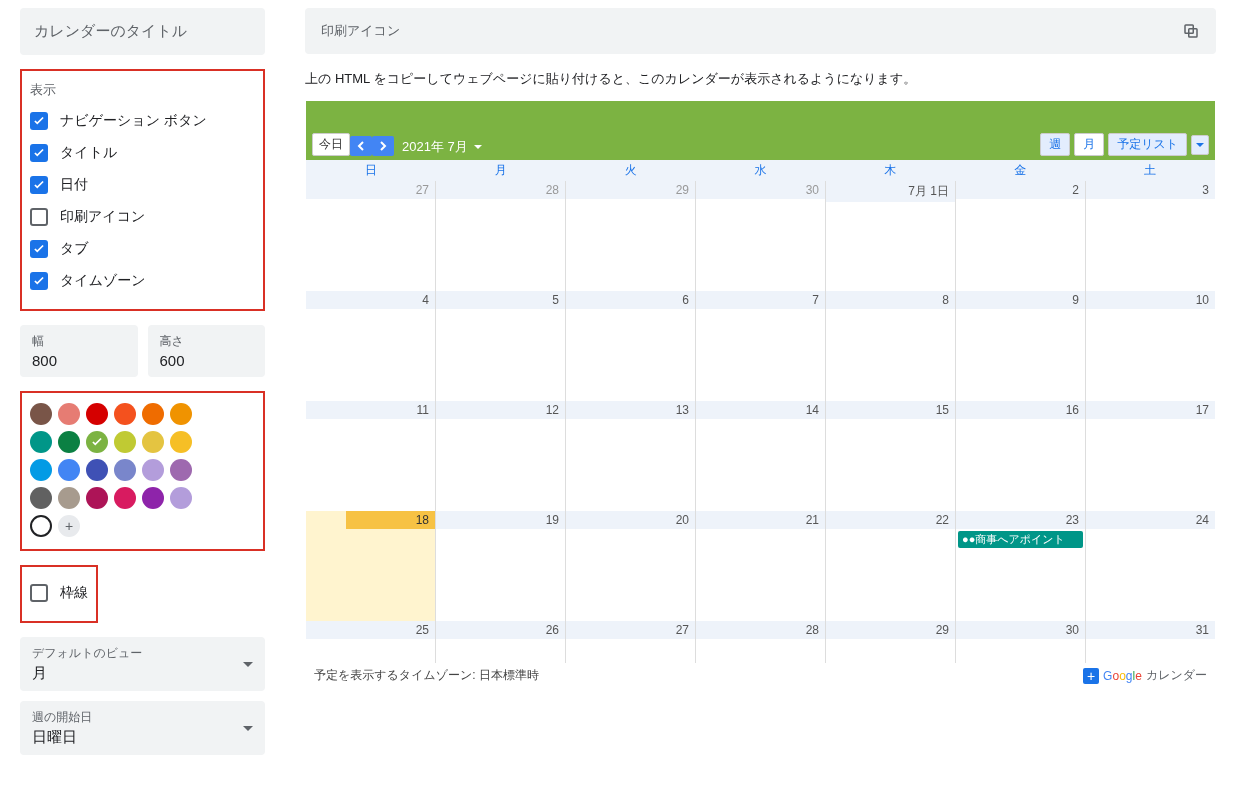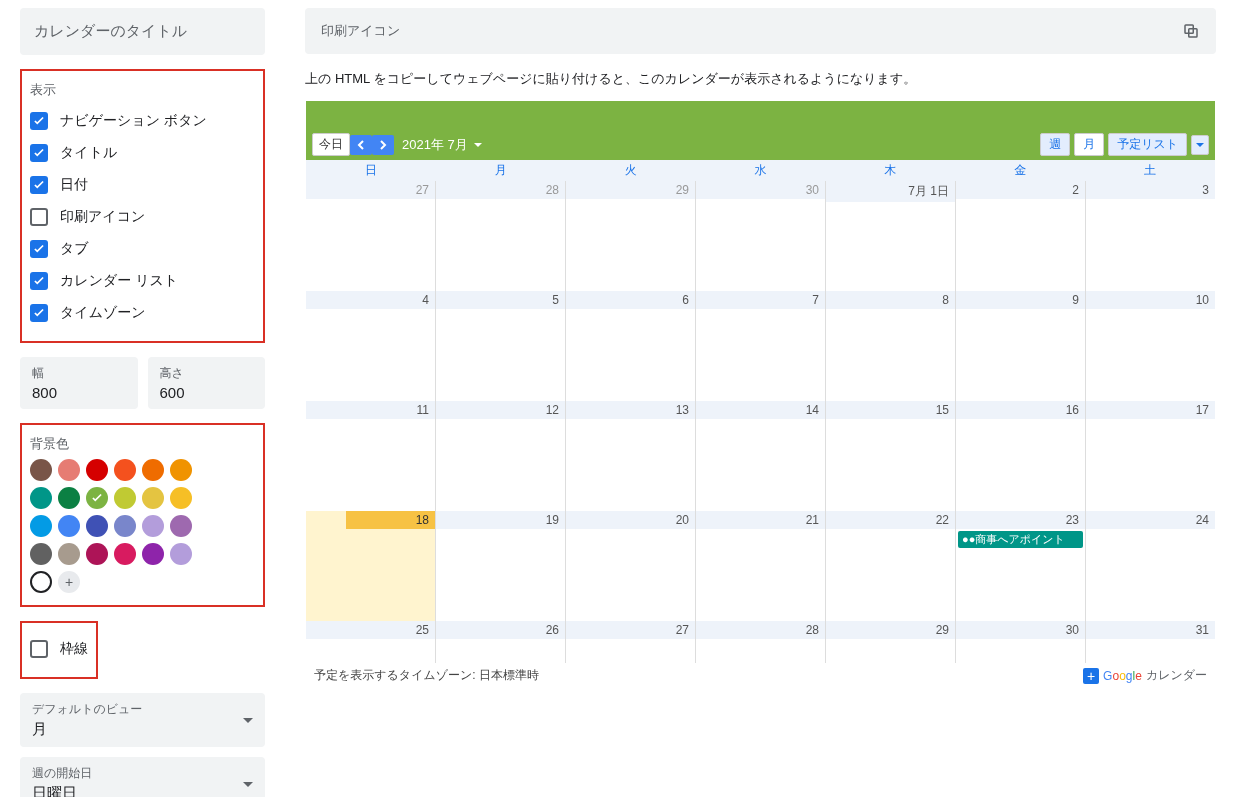--- a/index.html
+++ b/index.html
@@ -38,21 +38,21 @@
 
 
 .main { flex:1; padding:0 30px 20px 20px; }
 .embed-bar { background:#f1f3f4; border-radius:4px; padding:14px 16px; display:flex; align-items:center; justify-content:space-between; color:#5f6368; margin:8px 0 16px; }
 .copy-icon { width:18px; height:18px; }
 .hint { font-size:13px; color:#202124; margin-bottom:12px; }
 
 .cal-wrap { border:1px solid #ffffff; }
 .cal-header-green { background:#7cb342; height:28px; }
 .cal-toolbar { background:#7cb342; padding:4px 6px; display:flex; align-items:center; justify-content:space-between; }
-.tb-left { display:flex; align-items:center; }
+.tb-left { display:flex; align-items:flex-end; }
 .btn-today { background:#fff; border:1px solid #ccc; padding:2px 6px; font-size:12px; color:#333; border-radius:2px; }
 .btn-nav { background:#4285f4; color:#fff; width:22px; height:20px; display:flex; align-items:center; justify-content:center; border-radius:2px; }
 .btn-nav svg{width:10px;height:10px;}
 .month-label { color:#fff; font-size:13px; margin-left:8px; display:flex; align-items:center; gap:6px;}
 .tiny-caret { width:0;height:0;border-left:4px solid transparent;border-right:4px solid transparent;border-top:4px solid #fff;}
 .tb-right { display:flex; align-items:center; gap:4px; }
 .tab { background:#fff; border:1px solid #ccc; padding:2px 8px; font-size:12px; color:#1a73e8; border-radius:2px; }
 .tab.inactive { background:#e3edfd; }
 .tab-caret { background:#e3edfd; border:1px solid #ccc; width:18px; height:20px; display:flex; align-items:center; justify-content:center; border-radius:2px;}
 
@@ -120,46 +120,37 @@
               </svg>
             </div>
             <span>タブ</span>
           </div>
           <div class="chk-row">
             <div class="chk on">
               <svg viewBox="0 0 24 24">
                 <path d="M5 12l4 4 10-10" stroke="#fff" stroke-width="3" fill="none"></path>
               </svg>
             </div>
-            <span>カレンダー リスト</span>
-          </div>
-          <div class="chk-row">
-            <div class="chk on">
-              <svg viewBox="0 0 24 24">
-                <path d="M5 12l4 4 10-10" stroke="#fff" stroke-width="3" fill="none"></path>
-              </svg>
-            </div>
             <span>タイムゾーン</span>
           </div>
         </div>
     </div>
 
     <div class="dims-row">
       <div class="dim-box">
         <div class="dim-label">幅</div>
         <div class="dim-value">800</div>
       </div>
       <div class="dim-box">
         <div class="dim-label">高さ</div>
         <div class="dim-value">600</div>
       </div>
     </div>
 
     <div class="panel">
-      <div class="section-label">背景色</div>
       <div class="swatches" id="swatches">
           <div class="swatch" style="background: rgb(121, 85, 72);"></div>
           <div class="swatch" style="background: rgb(230, 124, 115);"></div>
           <div class="swatch" style="background: rgb(213, 0, 0);"></div>
           <div class="swatch" style="background: rgb(244, 81, 30);"></div>
           <div class="swatch" style="background: rgb(239, 108, 0);"></div>
           <div class="swatch" style="background: rgb(240, 147, 0);"></div>
           <div class="swatch" style="background: rgb(0, 150, 136);"></div>
           <div class="swatch" style="background: rgb(11, 128, 67);"></div>
           <div class="swatch sel" style="background: rgb(124, 179, 66);">

